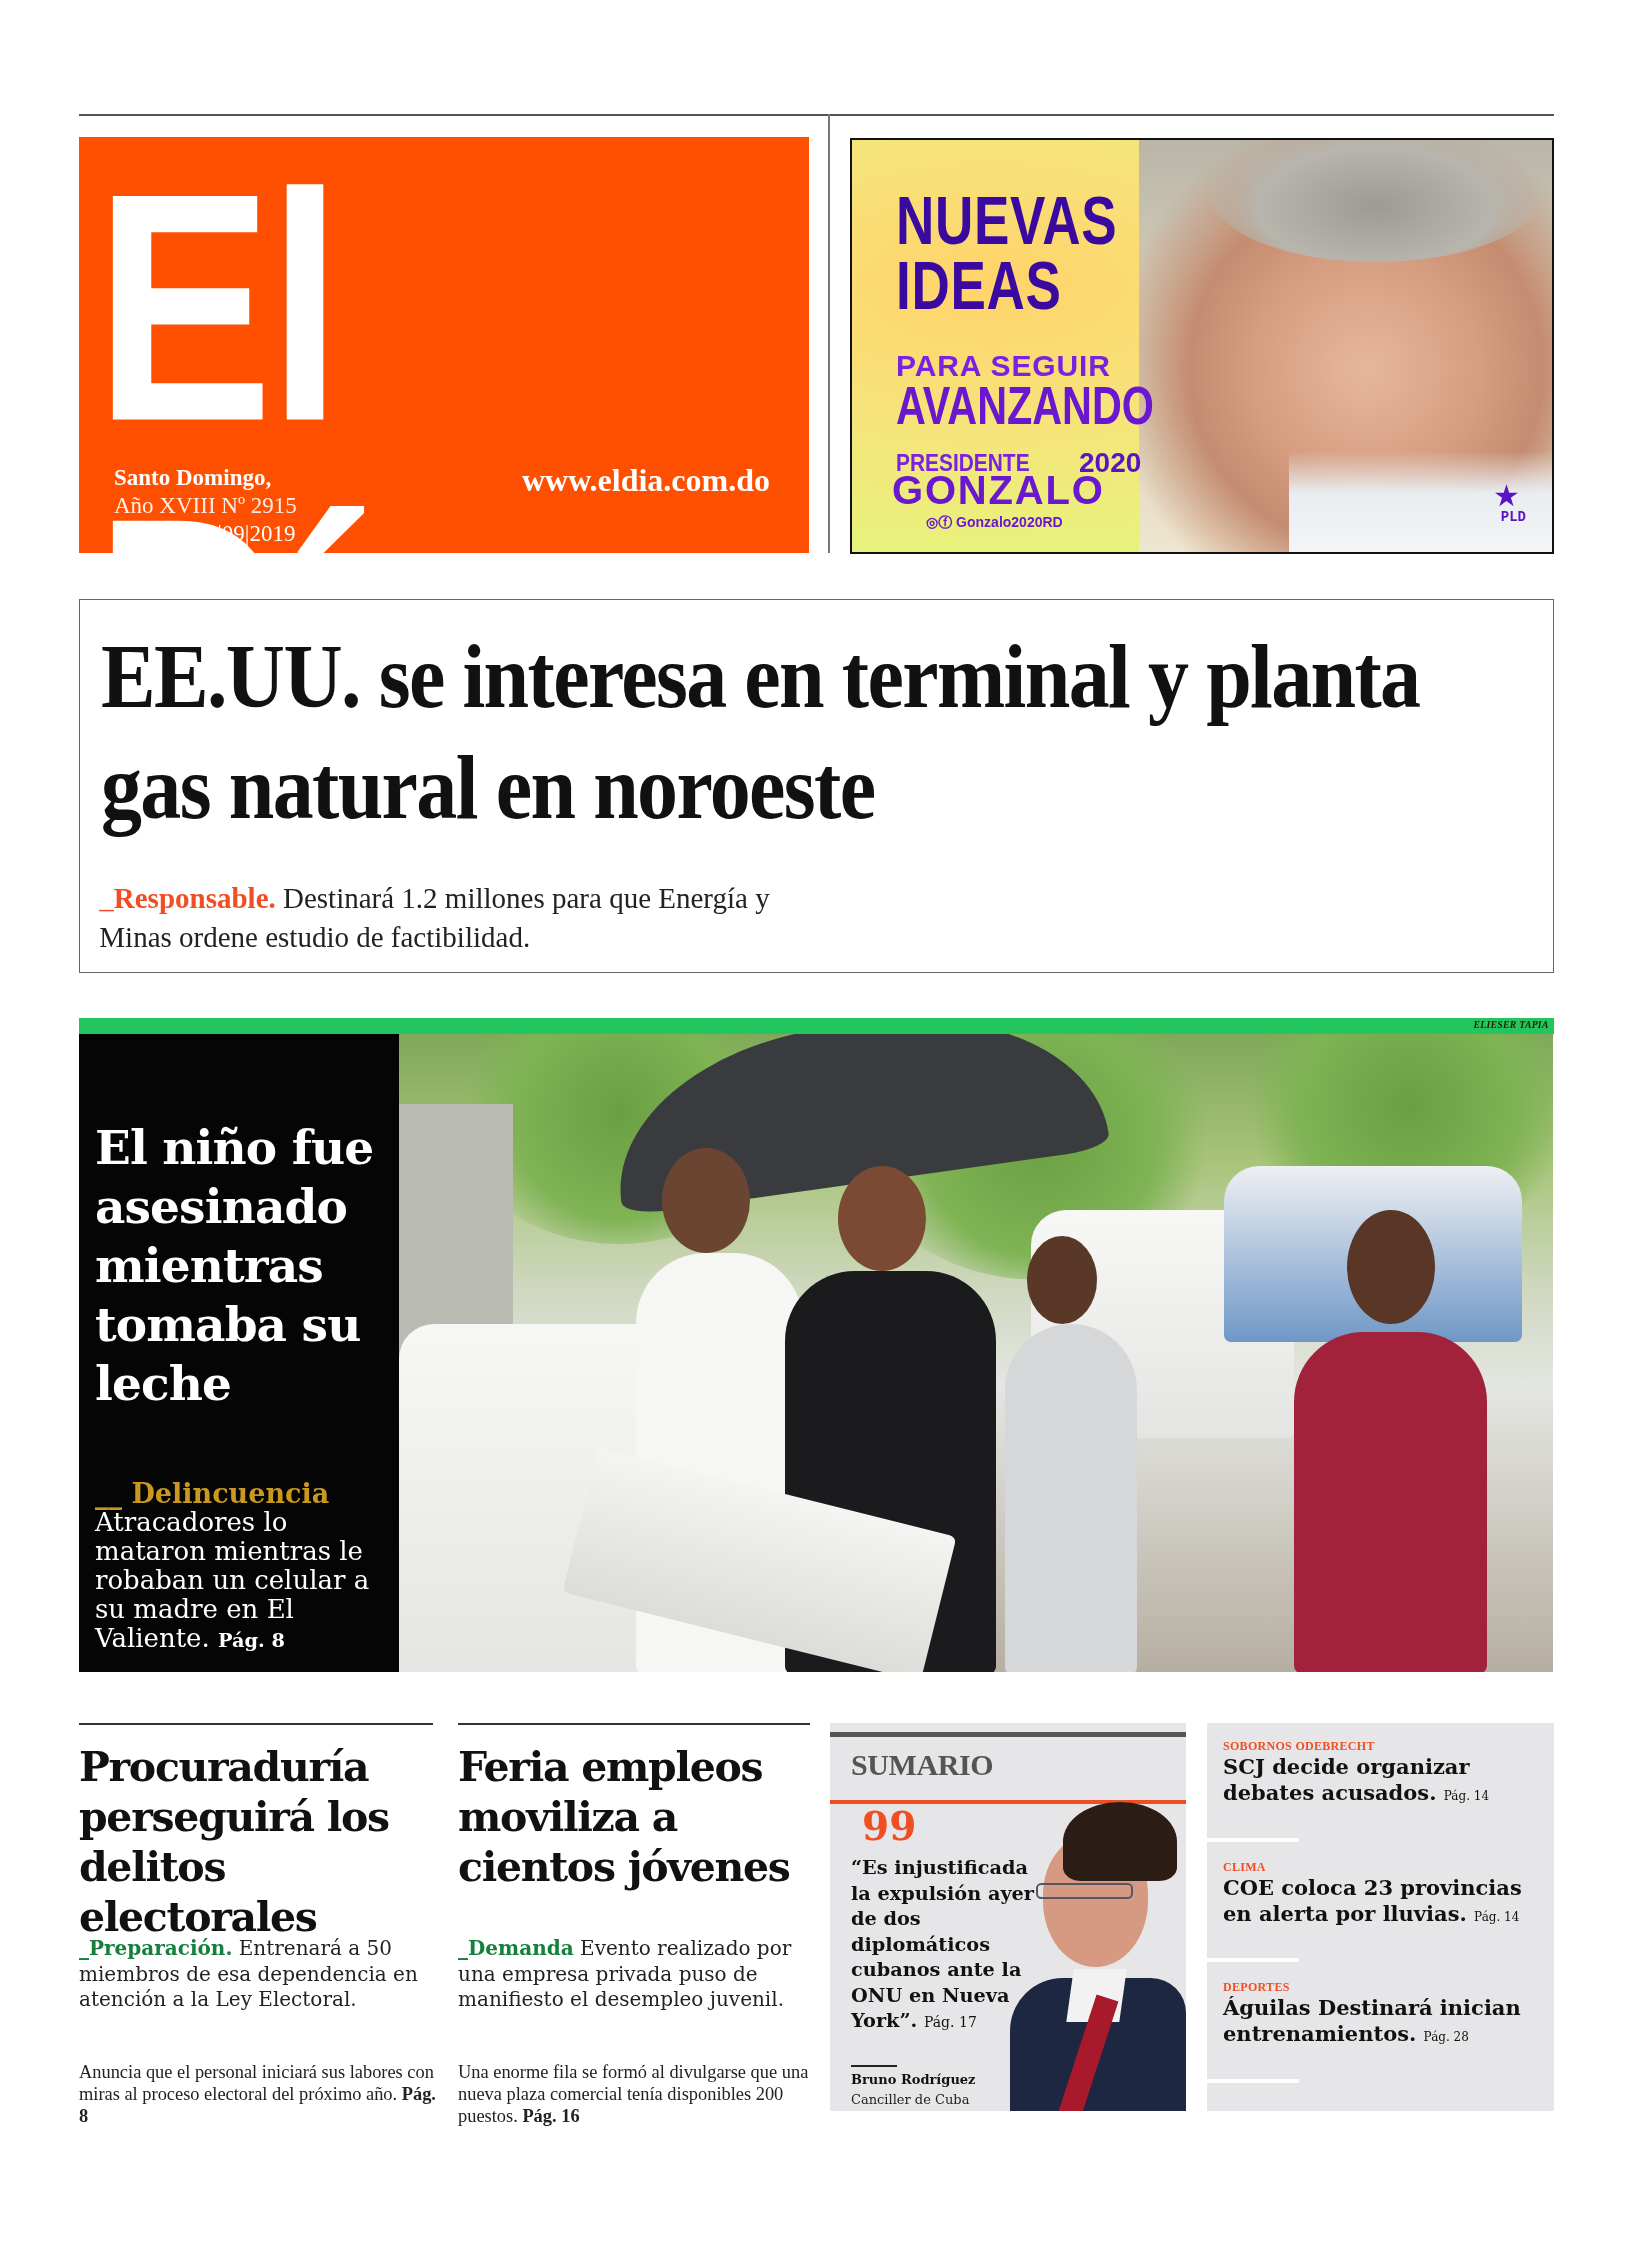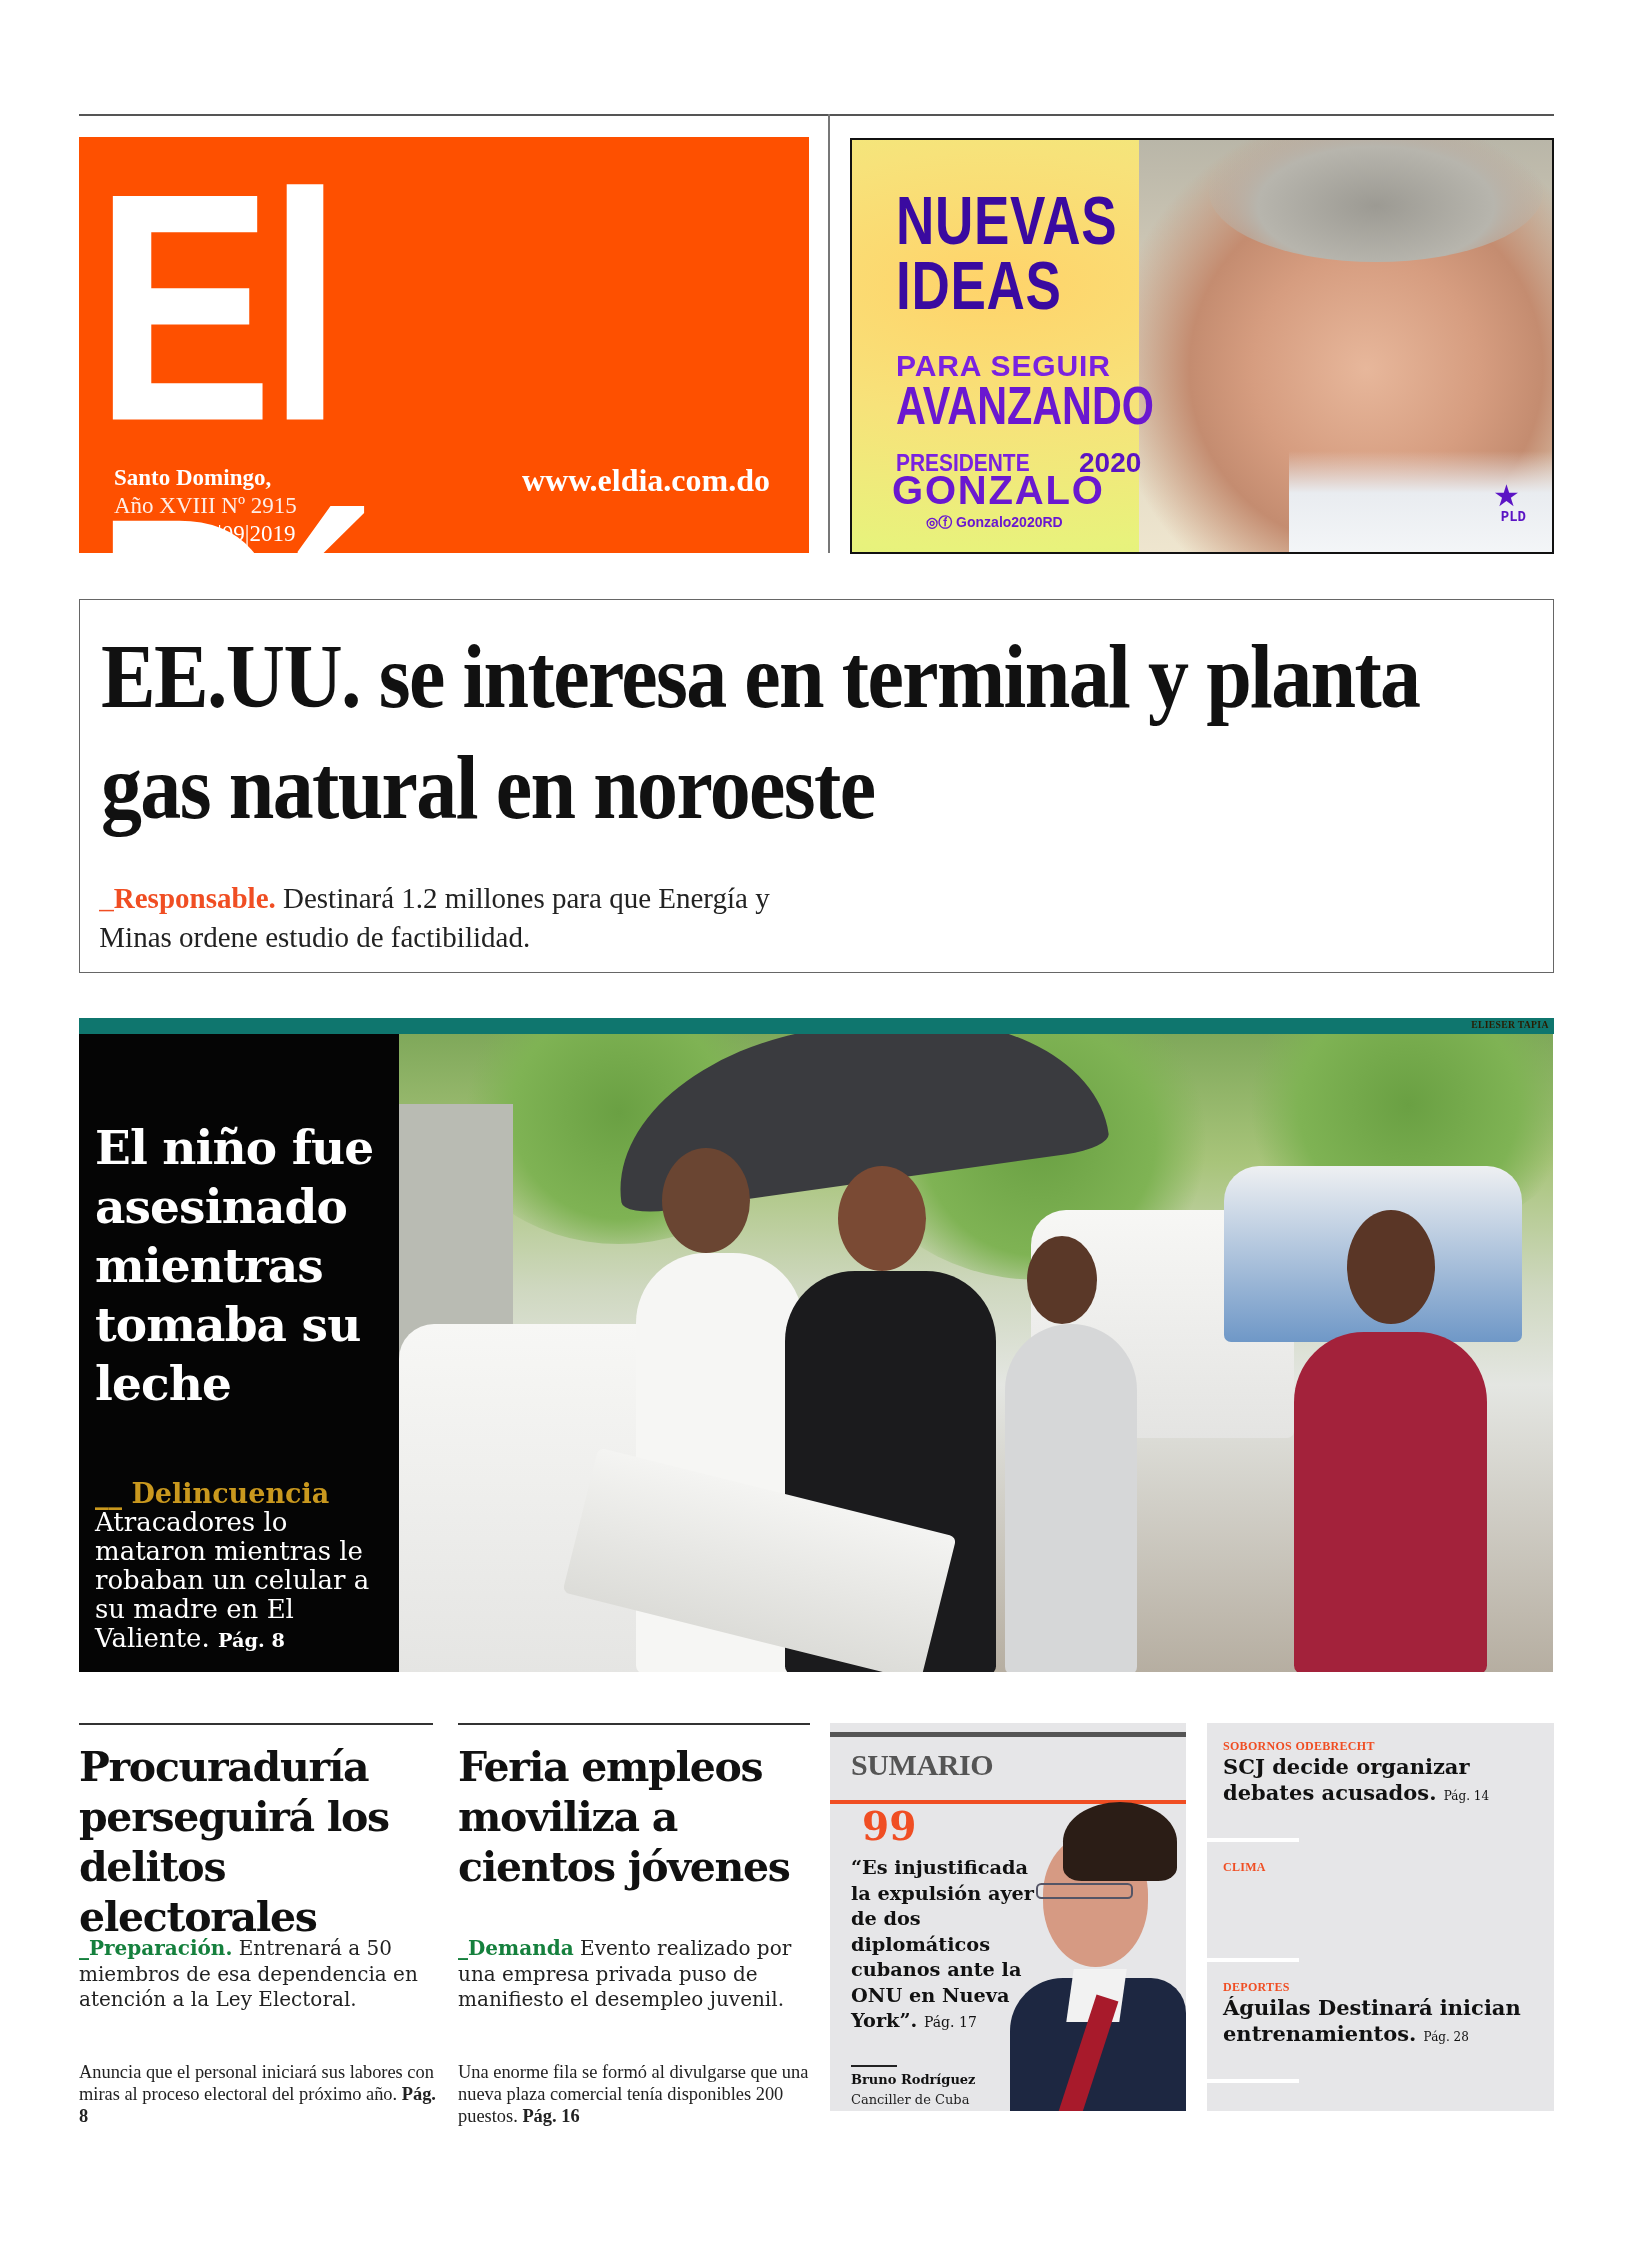--- a/index.html
+++ b/index.html
@@ -47,21 +47,21 @@
   .head-title { position: absolute; left: 21px; top: 21px; right: 21px; font-family: "Liberation Serif", serif; font-weight: 700;
     font-size: 91px; line-height: 111px; letter-spacing: -1.8px; color: #111; transform: scaleX(0.9); transform-origin: left top; width: 1580px; }
   .deck { position: absolute; top: 279px; font-family: "Liberation Serif", serif; font-size: 29px; line-height: 39px; color: #222; }
   .deck .tag { color: #f04e23; font-weight: 700; }
   .deck .tag::before { content: "_"; color: #f04e23; font-weight: 400; }
   .deck .pg { font-weight: 700; color: #111; }
   .deck-left { left: 19.3px; width: 685px; }
   .deck-right { left: 739px; width: 711px; }
 
   
-  .gold-bar { left: 79px; top: 1018px; width: 1475px; height: 16px; background: #0f766e; }
+  .gold-bar { left: 79px; top: 1018px; width: 1475px; height: 16px; background: #22c55e; font-style: italic; }
   .credit { position: absolute; right: 5.3px; top: 0.9px; font-family: "Liberation Serif", serif; font-size: 9.7px; font-weight: 700; color: #2a1c00; letter-spacing: 0.3px; }
   .photo { left: 399px; top: 1034px; width: 1154px; height: 638px; overflow: hidden;
     background: linear-gradient(180deg, #7fa85a 0%, #a8c47a 20%, #cfd8c0 40%, #e4e6e2 55%, #b6aea1 100%); }
   .p-tree { position: absolute; border-radius: 50%; background: radial-gradient(circle, #6aa043 0%, #7fb354 50%, rgba(127,179,84,0) 72%); }
   .p-wall { position: absolute; left: 0; top: 70px; width: 114px; height: 369px; background: #b9bbb3; }
   .p-car { position: absolute; border-radius: 35px 35px 7px 7px; background: linear-gradient(180deg,#f7f7f5 0%,#e4e4e2 100%); }
   .p-umbrella { position: absolute; left: 211px; top: -8.8px; width: 492px; height: 158px; border-radius: 50% 50% 10% 10%/100% 100% 10% 10%; background: #3a3b3f; transform: rotate(-8deg); }
   .p-person { position: absolute; border-radius: 70px 70px 8.8px 8.8px; }
   .p-head { position: absolute; border-radius: 50%; background: #6a4532; }
   .p-coffin { position: absolute; left: 176px; top: 456px; width: 369px; height: 149px; background: linear-gradient(180deg,#f4f4f2,#dcdcd8); transform: rotate(14deg); border-radius: 7px; }
@@ -221,20 +221,21 @@
 </div>
 
 <div class="abs briefs">
   <div class="brief" style="top:16px;">
     <div class="brief-kicker">SOBORNOS ODEBRECHT</div>
     <div class="brief-text"><span>SCJ decide organizar debates acusados. </span><span class="pg">Pág. 14</span></div>
   </div>
   <div class="brief-sep" style="top:115px;"></div>
   <div class="brief" style="top:137px;">
     <div class="brief-kicker">CLIMA</div>
+    <div class="brief-text"><span>COE coloca 23 provincias en alerta por lluvias. </span><span class="pg">Pág. 14</span></div>
   </div>
   <div class="brief-sep" style="top:235px;"></div>
   <div class="brief" style="top:257px;">
     <div class="brief-kicker">DEPORTES</div>
     <div class="brief-text"><span>Águilas Destinará inician entrenamientos. </span><span class="pg">Pág. 28</span></div>
   </div>
   <div class="brief-sep" style="top:356px;"></div>
 </div>
 
 

